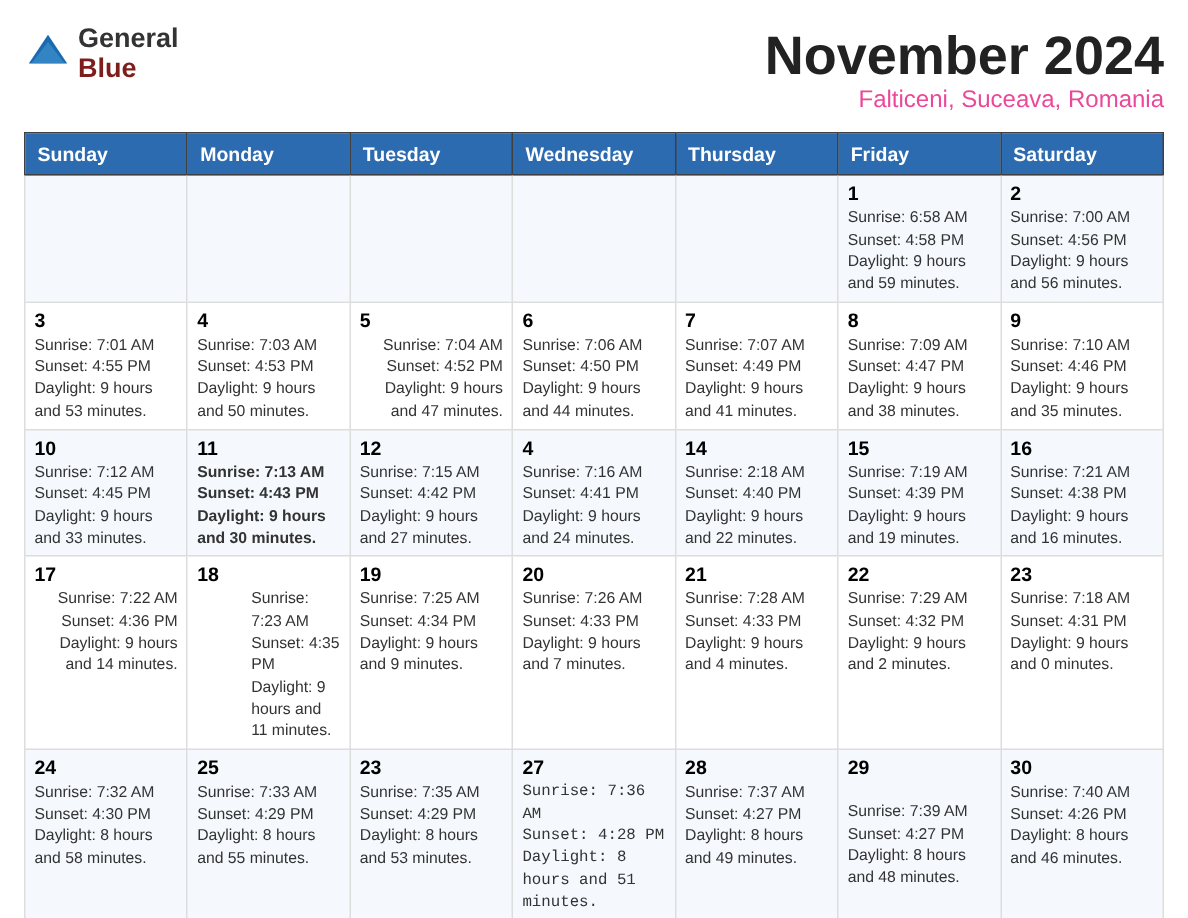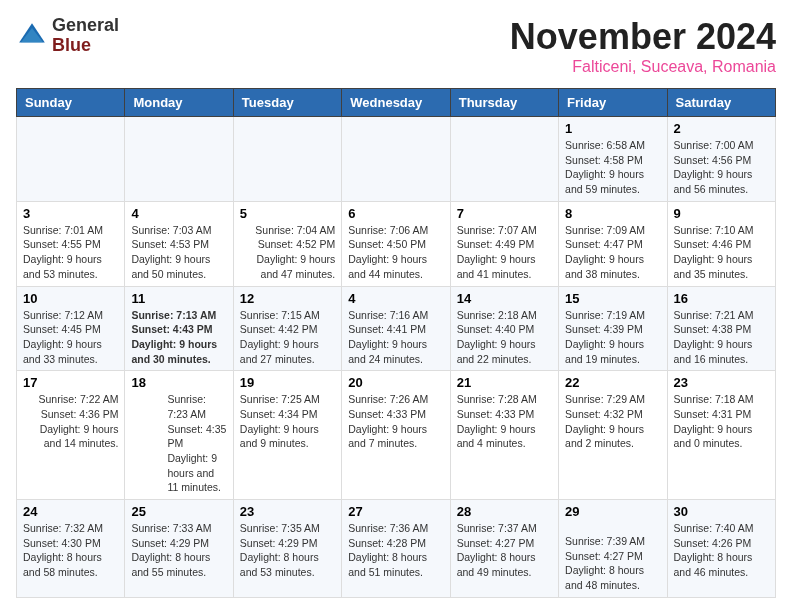--- a/index.html
+++ b/index.html
@@ -289,21 +289,21 @@
 Daylight: 8 hours and 55 minutes.</div>
         </td>
         <td>
           <span class="day-num">23</span>
           <div class="day-info" style="white-space: pre-line;">Sunrise: 7:35 AM
 Sunset: 4:29 PM
 Daylight: 8 hours and 53 minutes.</div>
         </td>
         <td>
           <span class="day-num">27</span>
-          <div class="day-info" style="white-space: pre-line;">Sunrise: 7:36 AM
+          <div class="day-info" style="white-space: pre-line; font-family: Liberation Mono, monospace;">Sunrise: 7:36 AM
 Sunset: 4:28 PM
 Daylight: 8 hours and 51 minutes.</div>
         </td>
         <td>
           <span class="day-num">28</span>
           <div class="day-info" style="white-space: pre-line;">Sunrise: 7:37 AM
 Sunset: 4:27 PM
 Daylight: 8 hours and 49 minutes.</div>
         </td>
         <td>

